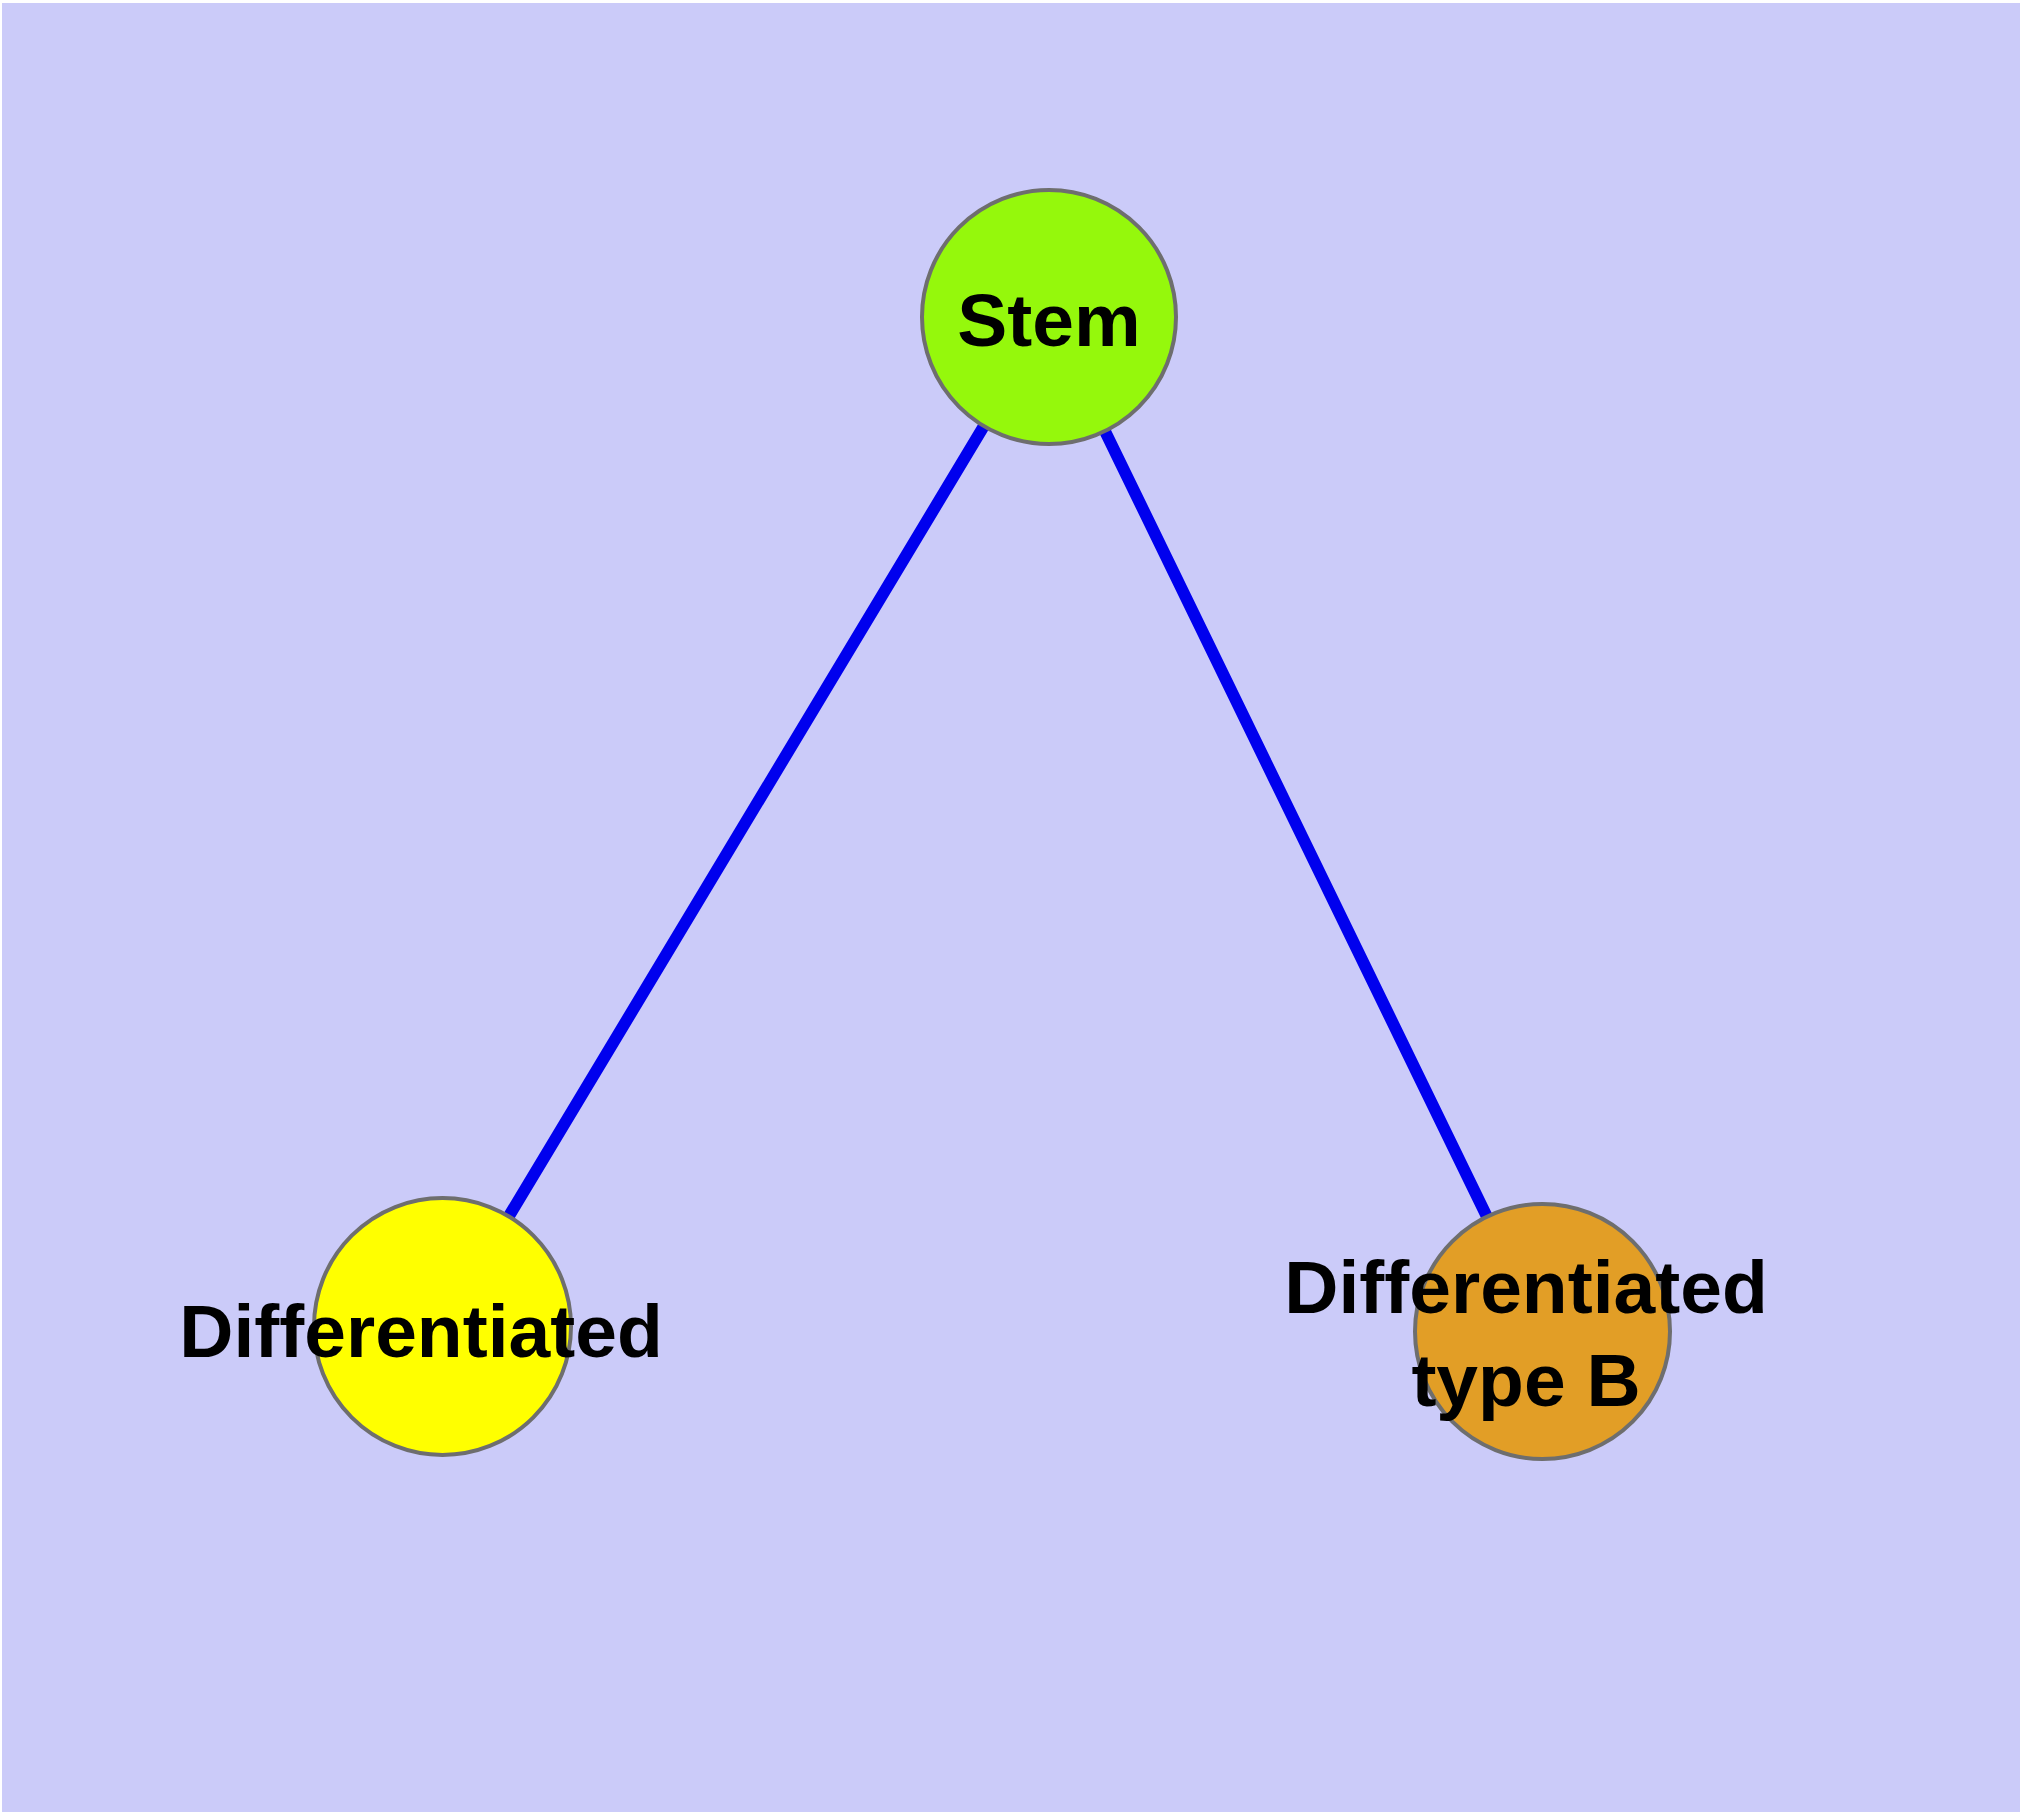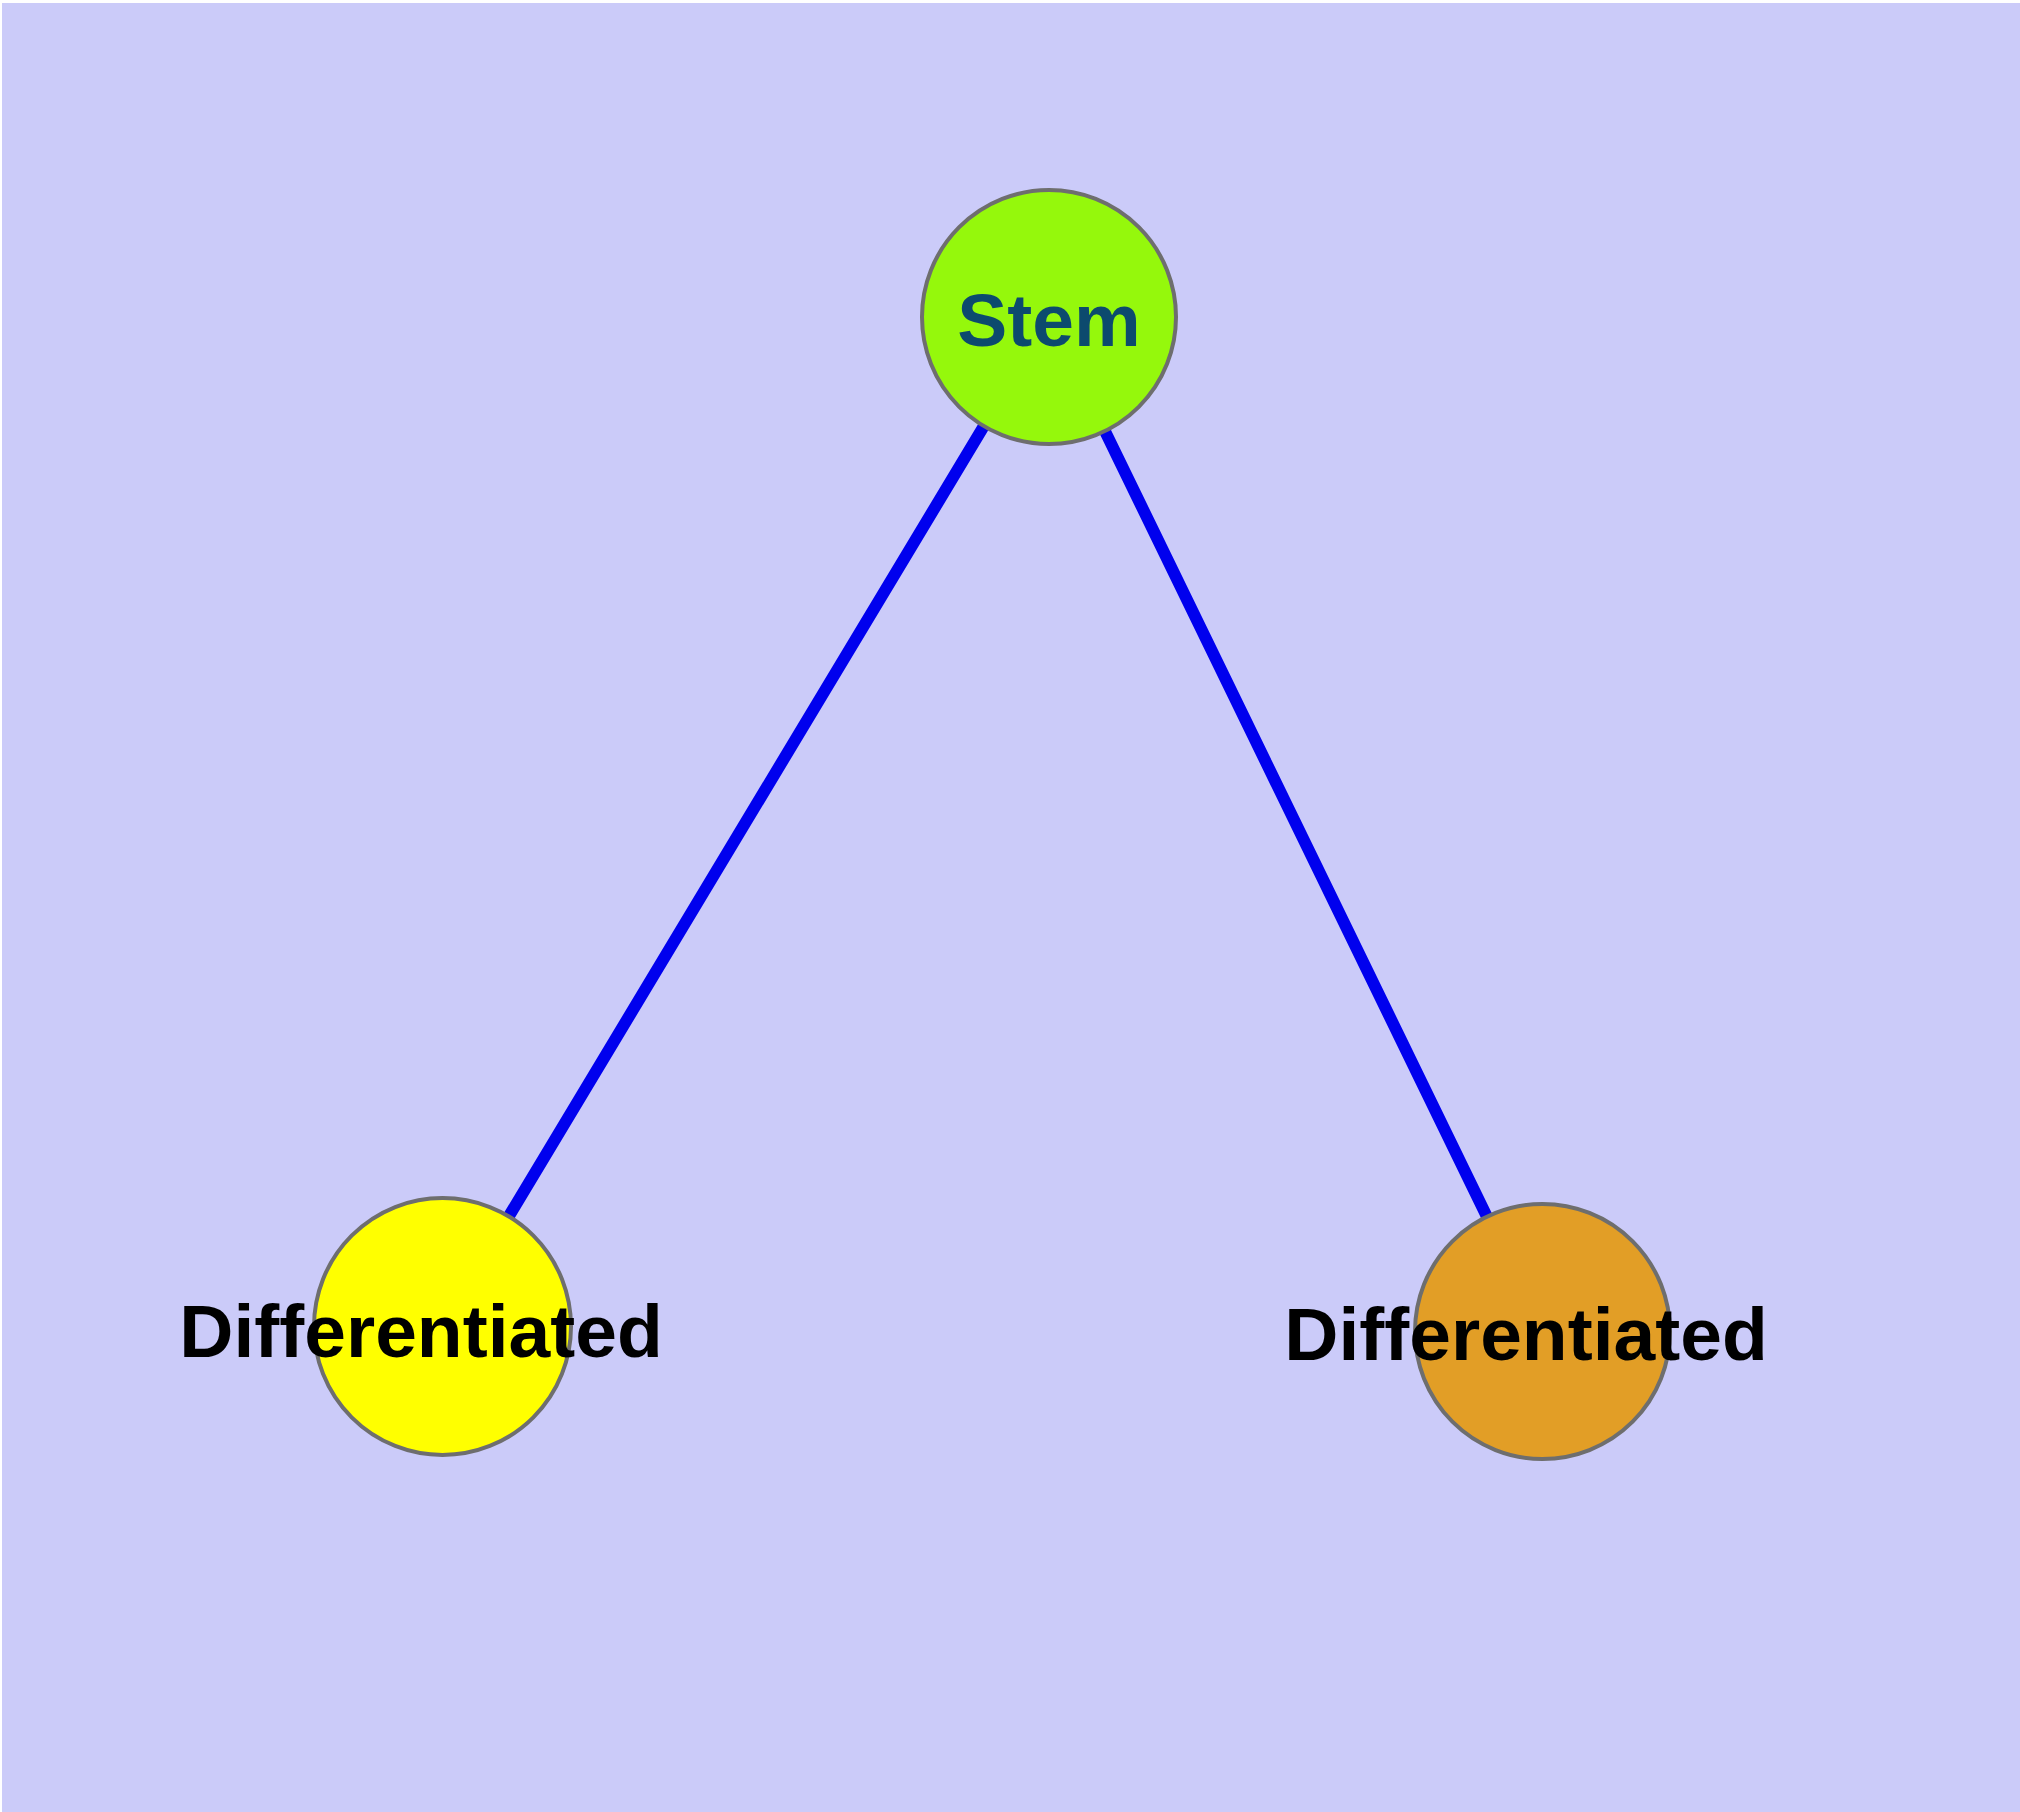--- a/index.html
+++ b/index.html
@@ -72,26 +72,27 @@
     <line class="edge" x1="1238" y1="374" x2="522" y2="1565" style="stroke: rgb(0, 0, 238);"></line>
     <line class="edge" x1="1238" y1="374" x2="1820" y2="1571" style="stroke: rgb(0, 0, 238);"></line>
   </svg>
 
   <div class="node node-stem" style="background-color: rgb(149, 248, 12); border-color: rgb(110, 110, 110);"></div>
 
   <div class="node node-type-a" style="background-color: rgb(255, 255, 0); border-color: rgb(110, 110, 110);"></div>
 
   <div class="node node-type-b" style="background-color: rgb(226, 158, 38); border-color: rgb(110, 110, 110);"></div>
 
-  <div class="node-label label-stem" style="color: #0c4a6e;">
+  <div class="node-label label-stem" style="color: #000000;">
     <div>Stem</div>
   </div>
 
   <div class="node-label label-type-a" style="color: rgb(0, 0, 0);">
     <div>Differentiated</div>
   </div>
 
   <div class="node-label label-type-b" style="color: rgb(0, 0, 0);">
     <div>Differentiated</div>
+    <div>type B</div>
   </div>
 
 </div>
 
 
 </body></html>

